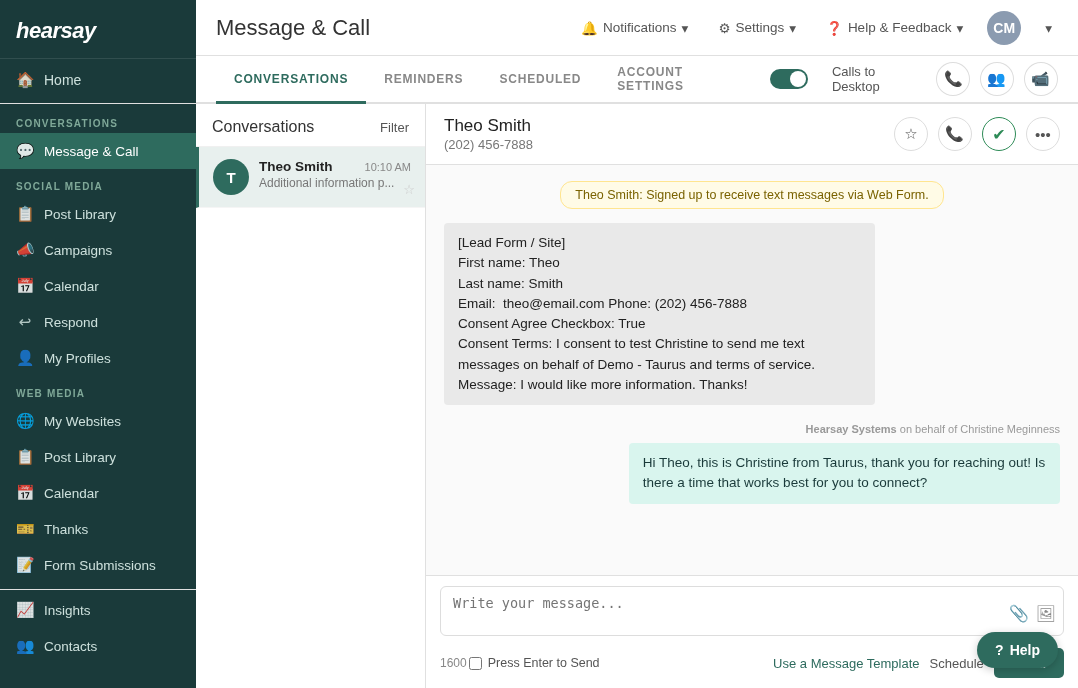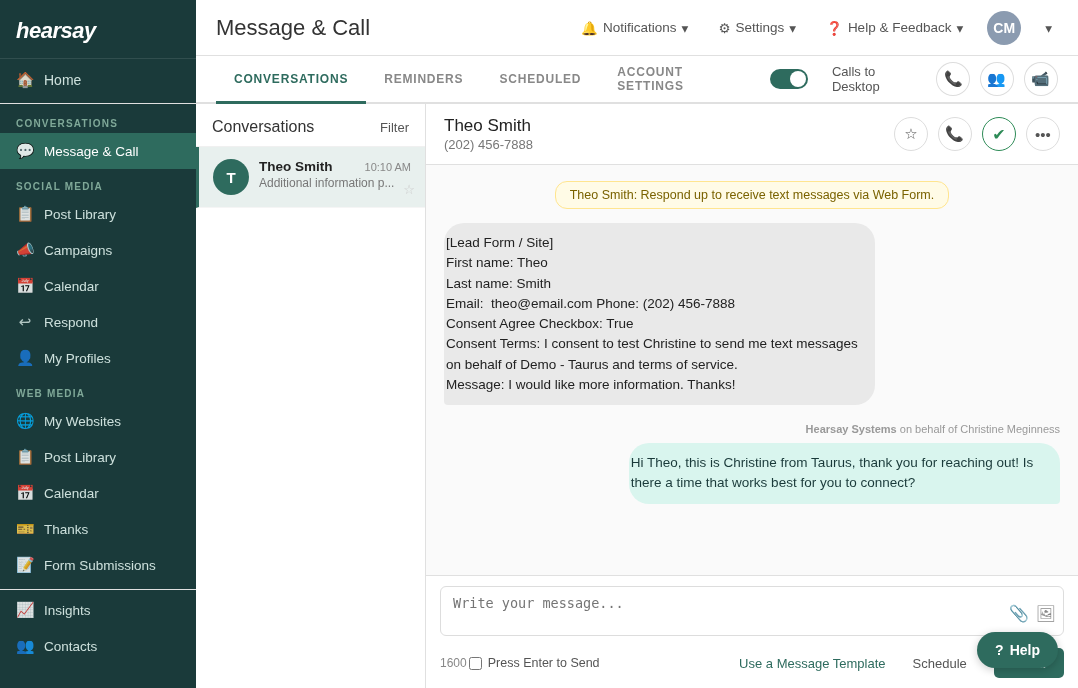--- a/index.html
+++ b/index.html
@@ -195,22 +195,22 @@
       background: #fafafa;
     }
     .system-msg {
       text-align: center;
       background: #fffbe6; border: 1px solid #ffe58f;
       border-radius: 12px; padding: 6px 14px;
       font-size: 12.5px; color: #7a6200;
       align-self: center; max-width: 80%;
     }
     .bubble {
-      max-width: 70%; padding: 10px 2px;
-      border-radius: 20px; font-size: 13.5px; line-height: 1.5;
+      max-width: 70%; padding: 10px 14px;
+      border-radius: 4px; font-size: 13.5px; line-height: 1.5;
     }
     .bubble.received {
       background: #e9e9e9; color: #222;
       align-self: flex-start; border-bottom-left-radius: 4px;
     }
     .bubble.sent {
       background: #d9f5ee; color: #1a3a3a;
       align-self: flex-end; border-bottom-right-radius: 4px;
     }
     .msg-meta { font-size: 11px; color: #999; text-align: right; margin-top: 4px; }
@@ -236,21 +236,21 @@
       display: flex; gap: 6px; align-items: center;
     }
     .compose-icon { font-size: 16px; color: #888; cursor: pointer; }
     #compose-bottom {
       display: flex; align-items: center; justify-content: space-between;
       margin-top: 8px;
     }
     .compose-left { display: flex; align-items: center; gap: 2px; }
     .char-count { font-size: 12px; color: #888; }
     .press-enter-wrap { display: flex; align-items: center; gap: 6px; font-size: 12.5px; color: #555; }
-    .compose-right { display: flex; align-items: center; gap: 27px; }
+    .compose-right { display: flex; align-items: center; gap: 10px; }
     .template-btn { font-size: 13px; color: #2e6b5e; cursor: pointer; background: none; border: none; font-weight: 500; }
     .schedule-btn { font-size: 13px; color: #555; cursor: pointer; background: none; border: none; }
     .send-btn {
       background: #2e6b5e; color: #fff; border: none;
       padding: 7px 18px; border-radius: 5px;
       font-size: 14px; font-weight: 600; cursor: pointer;
     }
 
     
     .help-fab {
@@ -432,21 +432,21 @@
         </div>
         <div class="chat-actions">
           <div class="chat-action-btn">☆</div>
           <div class="chat-action-btn">📞</div>
           <div class="chat-action-btn green">✔</div>
           <div class="chat-action-btn">•••</div>
         </div>
       </div>
 
       <div id="messages-area">
-        <div class="system-msg">Theo Smith: Respond up to receive text messages via Web Form.</div>
+        <div class="system-msg">Theo Smith: Signed up to receive text messages via Web Form.</div>
 
         <div class="bubble received">
           <span>[Lead Form / Site]<br>First name: Theo<br>Last name: Smith<br>Email:&nbsp; theo@email.com Phone: (202) 456-7888<br>Consent Agree Checkbox: True<br>Consent Terms: I consent to test Christine to send me text messages on behalf of Demo - Taurus and terms of service.<br>Message: I would like more information. Thanks!</span>
         </div>
 
         <div style="text-align:right; margin-bottom: -8px;">
           <span class="msg-meta"><strong>Hearsay Systems</strong> on behalf of Christine Meginness</span>
         </div>
         <div class="bubble sent">
           <span>Hi Theo, this is Christine from Taurus, thank you for reaching out! Is there a time that works best for you to connect?</span>

